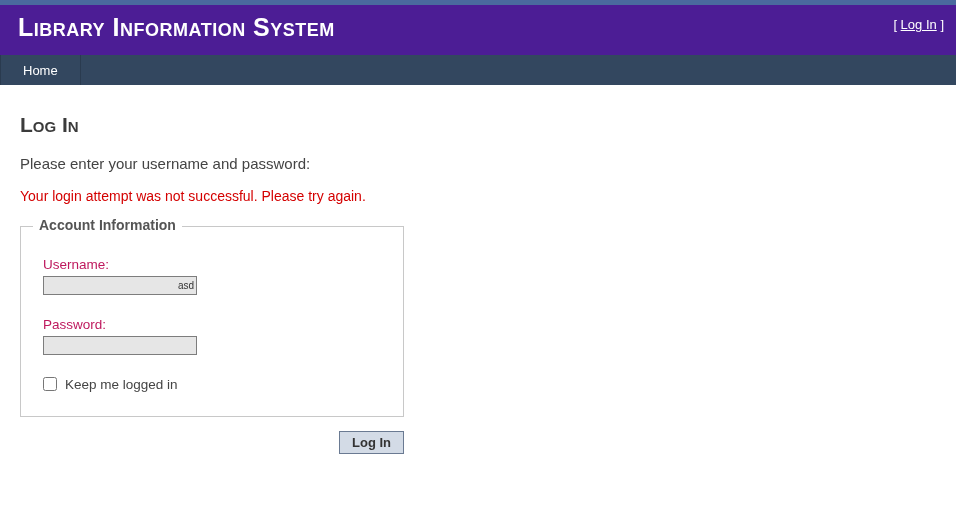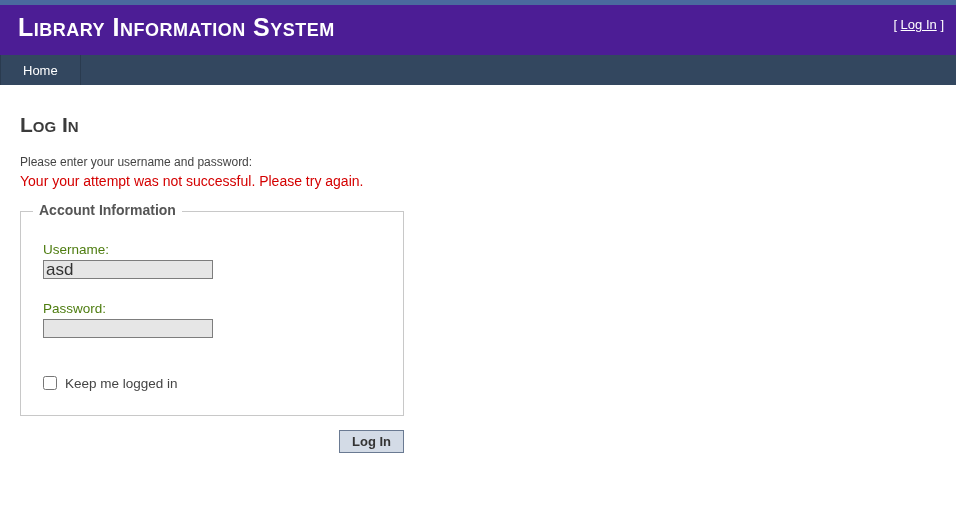--- a/index.html
+++ b/index.html
@@ -63,23 +63,23 @@
       padding: 28px 20px 20px 20px;
     }
     .page-heading {
       font-size: 21px;
       font-weight: bold;
       color: #3b3b3b;
       font-variant: small-caps;
       margin-bottom: 18px;
     }
     .instruction {
-      font-size: 12px;
+      font-size: 15px;
       color: #444444;
-      margin-bottom: 4px;
+      margin-bottom: 16px;
     }
     .error-msg {
       font-size: 14px;
       color: #d40000;
       margin-bottom: 22px;
     }
     .fieldset {
       border: 1px solid #c8c8c8;
       width: 384px;
       padding: 24px 22px 24px 22px;
@@ -90,39 +90,40 @@
       top: -10px;
       left: 12px;
       background: #ffffff;
       padding: 0 6px;
       font-size: 14px;
       color: #555555;
       font-weight: bold;
     }
     .form-label {
       font-size: 13.5px;
-      color: #4d7c0f;
+      color: #be185d;
       display: block;
       margin-top: 6px;
       margin-bottom: 3px;
     }
     .text-input {
-      width: 170px;
+      width: 154px;
       height: 19px;
       background: #e6e6e6;
       border: 1px solid #7d7d7d;
-      font-size: 17px;
+      font-size: 10px;
       padding: 0 2px;
       color: #333333;
+      text-align: right;
     }
     .spacer {
       height: 16px;
     }
     .checkbox-row {
-      margin-top: 38px;
+      margin-top: 22px;
       display: flex;
       align-items: flex-start;
     }
     .checkbox {
       width: 14px;
       height: 14px;
       margin-right: 8px;
     }
     .checkbox-label {
       font-size: 13.5px;
@@ -153,21 +154,21 @@
   </div>
 </div>
 
 <div class="nav-bar">
   <div class="nav-item">Home</div>
 </div>
 
 <div class="content">
   <h2 class="page-heading">Log In</h2>
   <p class="instruction">Please enter your username and password:</p>
-  <p class="error-msg">Your your attempt was not successful. Please try again.</p>
+  <p class="error-msg">Your login attempt was not successful. Please try again.</p>
 
   <div class="fieldset">
     <div class="legend">Account Information</div>
 
     <label class="form-label">Username:</label>
     <input type="text" class="text-input" value="asd" style="">
 
     <div class="spacer"></div>
 
     <label class="form-label">Password:</label>

